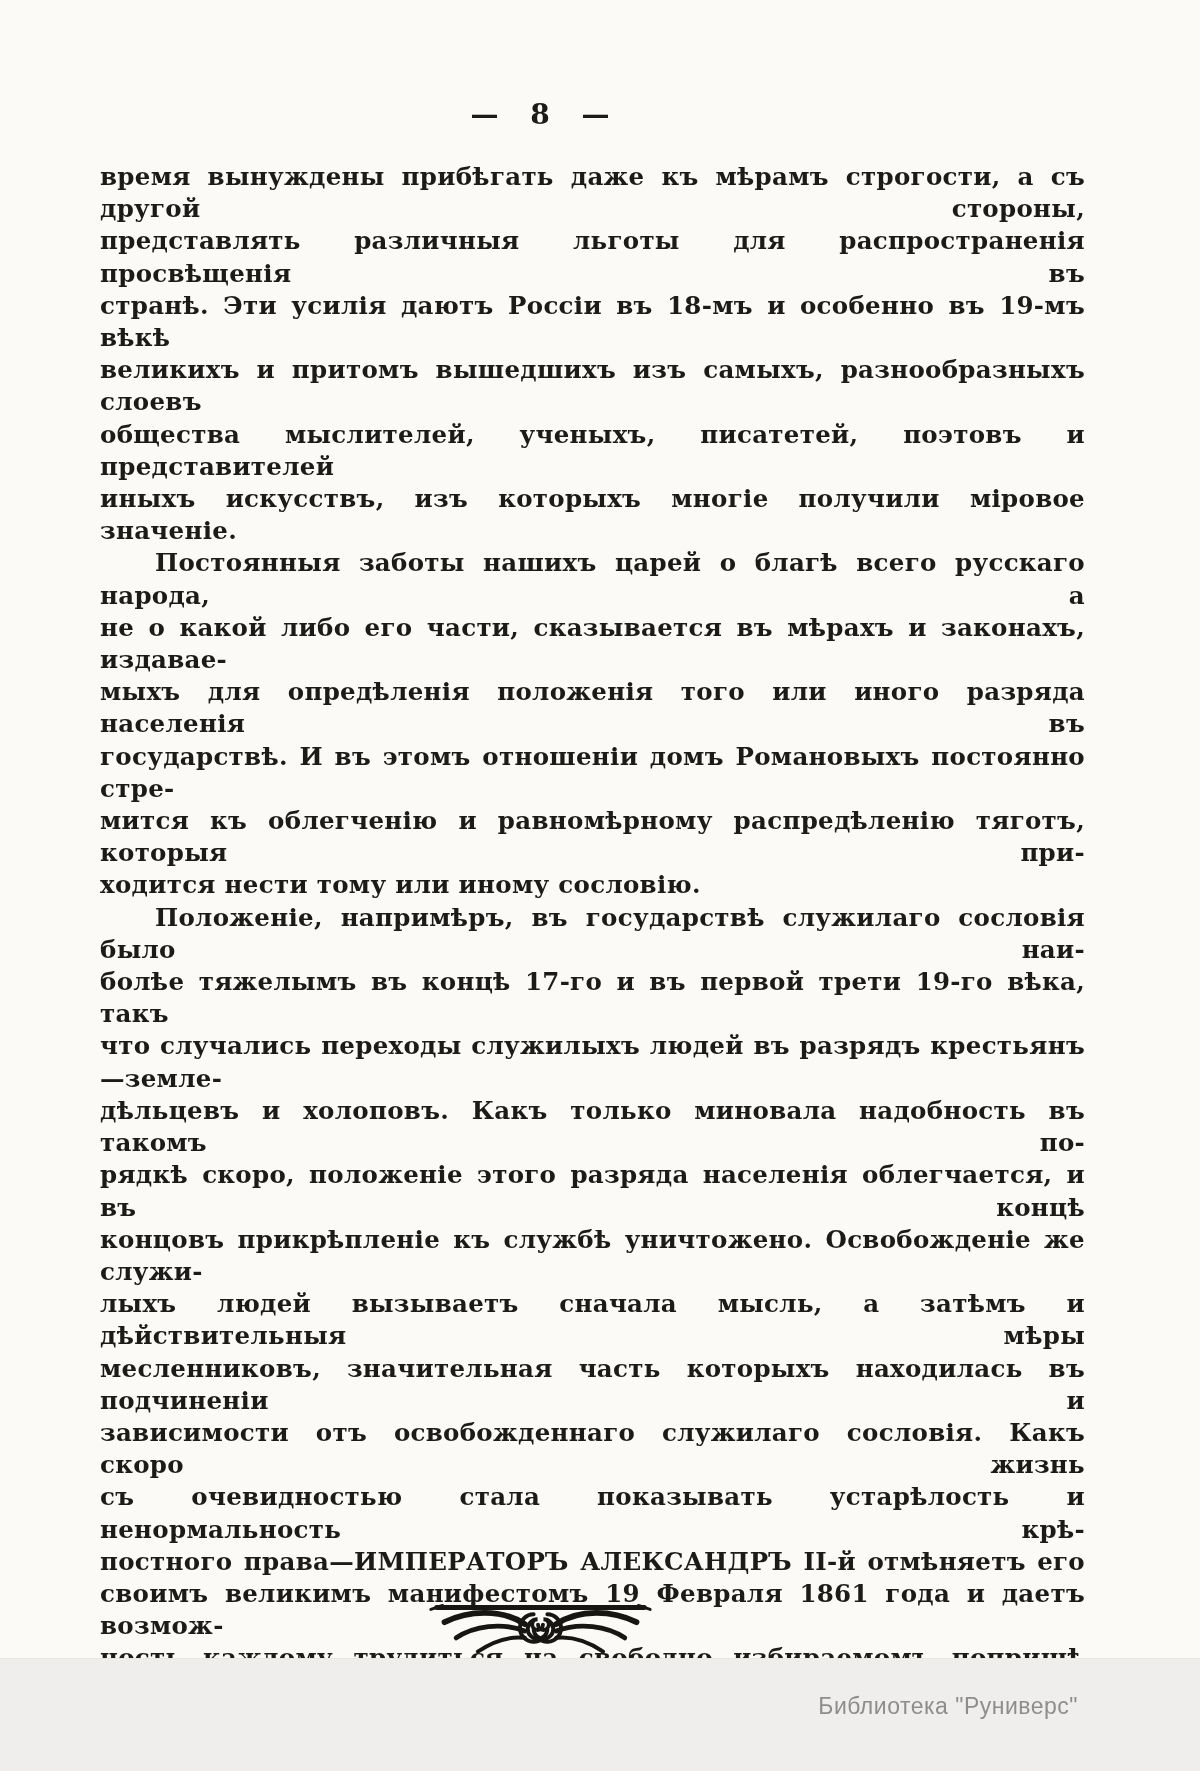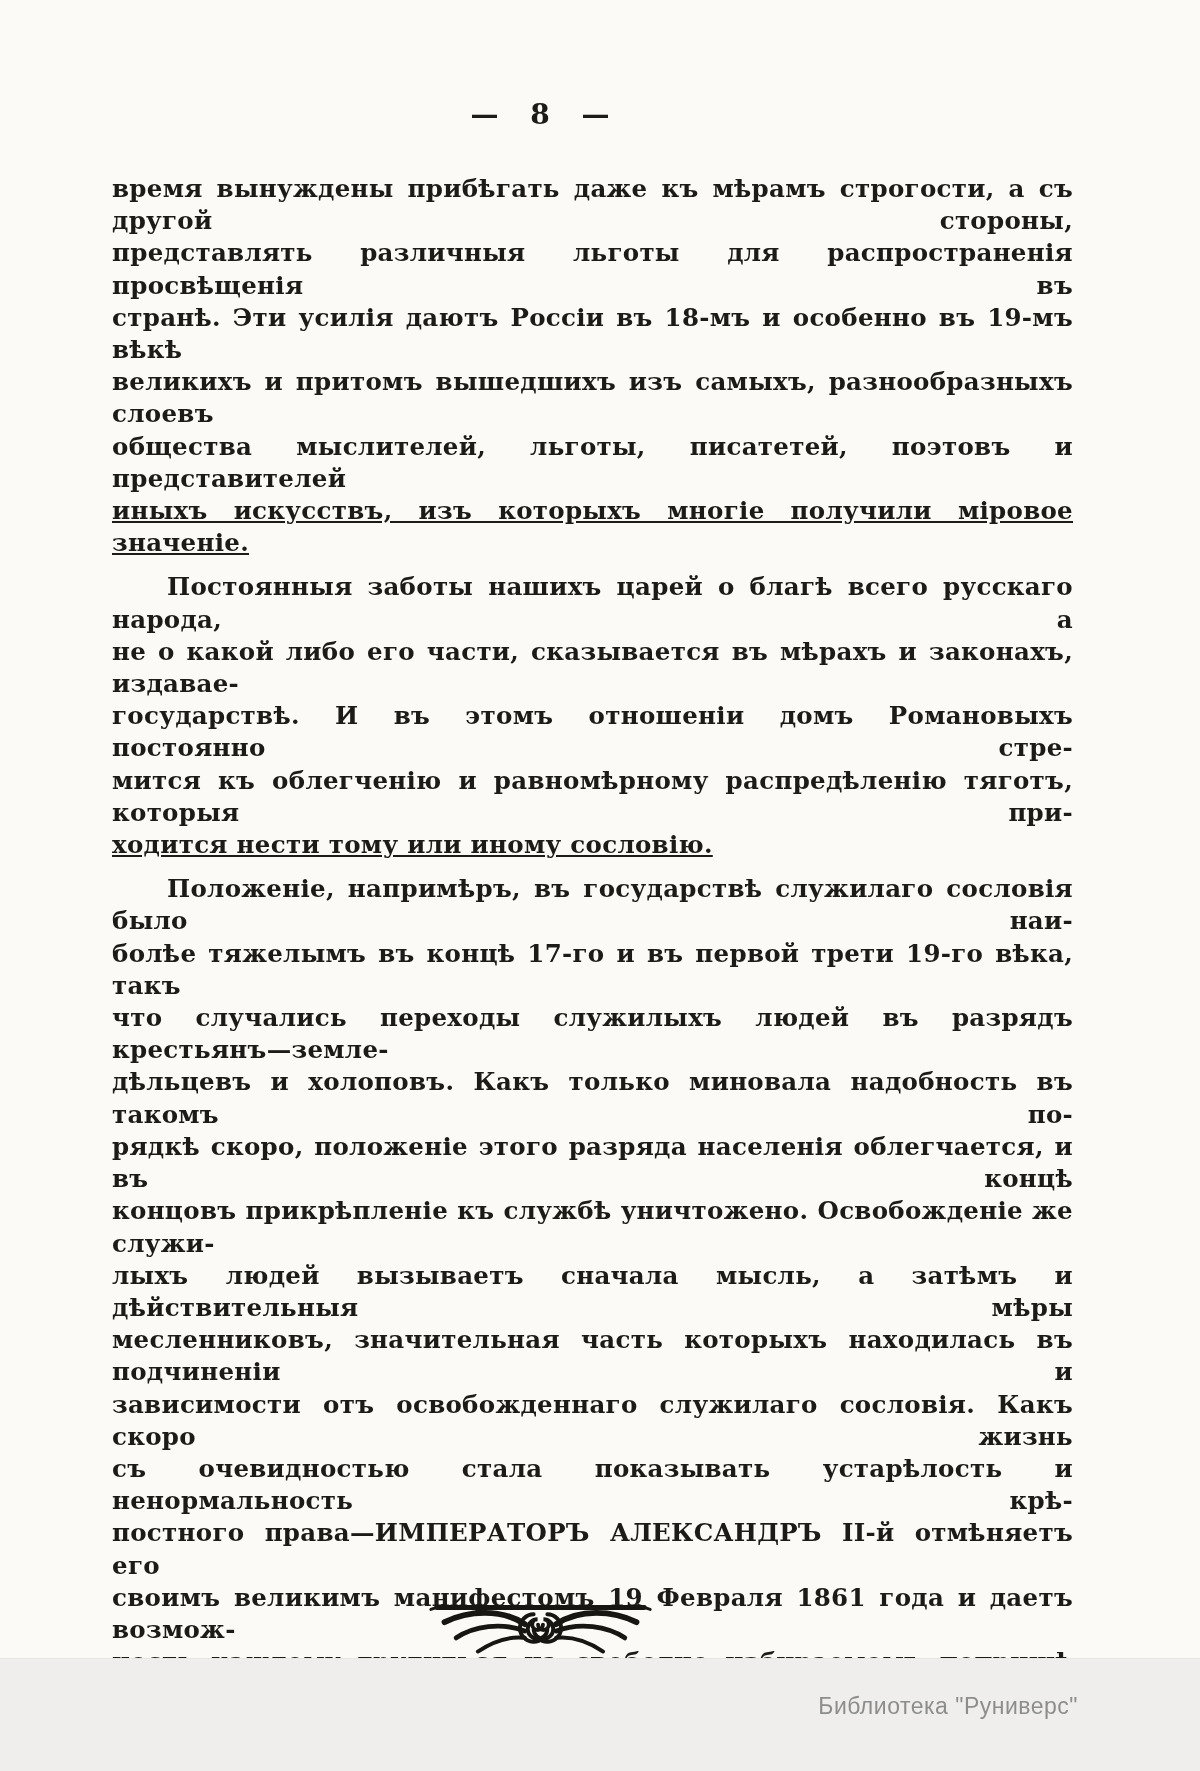--- a/index.html
+++ b/index.html
@@ -26,34 +26,34 @@
     word-spacing: 22px;
   }
 
   .text-block {
     position: absolute;
     top: 161px;
     left: 100px;
     width: 985px;
   }
 
-  .para { margin: 12px; padding: 0; }
+  .para { margin: 0; padding: 0; }
 
   .line {
     font-family: "DejaVu Serif", serif;
     font-weight: 700;
     font-size: 24.5px;
     line-height: 32.2px;
     color: #1d1b18;
     letter-spacing: 0.3px;
     text-align: justify;
     text-align-last: justify;
     white-space: normal;
   }
-  .line.last { text-align-last: left; text-decoration: underline; }
+  .line.last { text-align-last: left; }
   .line.indent { text-indent: 55px; }
 
   .ornament-wrap {
     position: absolute;
     top: 1598px;
     left: 100px;
     width: 880px;
     text-align: center;
   }
   .ornament-wrap svg { display: inline-block; }
@@ -83,26 +83,27 @@
 <div class="page">
 
   <div class="pagenum">— 8 —</div>
 
   <div class="text-block">
       <div class="para">
         <div class="line">время вынуждены прибѣгать даже къ мѣрамъ строгости, а съ другой стороны,</div>
         <div class="line">представлять различныя льготы для распространенія просвѣщенія въ</div>
         <div class="line">странѣ. Эти усилія даютъ Россіи въ 18-мъ и особенно въ 19-мъ вѣкѣ</div>
         <div class="line">великихъ и притомъ вышедшихъ изъ самыхъ, разнообразныхъ слоевъ</div>
-        <div class="line">общества мыслителей, льготы, писатетей, поэтовъ и представителей</div>
+        <div class="line">общества мыслителей, ученыхъ, писатетей, поэтовъ и представителей</div>
         <div class="line last">иныхъ искусствъ, изъ которыхъ многіе получили міровое значеніе.</div>
       </div>
       <div class="para">
         <div class="line indent">Постоянныя заботы нашихъ царей о благѣ всего русскаго народа, а</div>
         <div class="line">не о какой либо его части, сказывается въ мѣрахъ и законахъ, издавае-</div>
+        <div class="line">мыхъ для опредѣленія положенія того или иного разряда населенія въ</div>
         <div class="line">государствѣ. И въ этомъ отношеніи домъ Романовыхъ постоянно стре-</div>
         <div class="line">мится къ облегченію и равномѣрному распредѣленію тяготъ, которыя при-</div>
         <div class="line last">ходится нести тому или иному сословію.</div>
       </div>
       <div class="para">
         <div class="line indent">Положеніе, напримѣръ, въ государствѣ служилаго сословія было наи-</div>
         <div class="line">болѣе тяжелымъ въ концѣ 17-го и въ первой трети 19-го вѣка, такъ</div>
         <div class="line">что случались переходы служилыхъ людей въ разрядъ крестьянъ—земле-</div>
         <div class="line">дѣльцевъ и холоповъ. Какъ только миновала надобность въ такомъ по-</div>
         <div class="line">рядкѣ скоро, положеніе этого разряда населенія облегчается, и въ концѣ</div>

